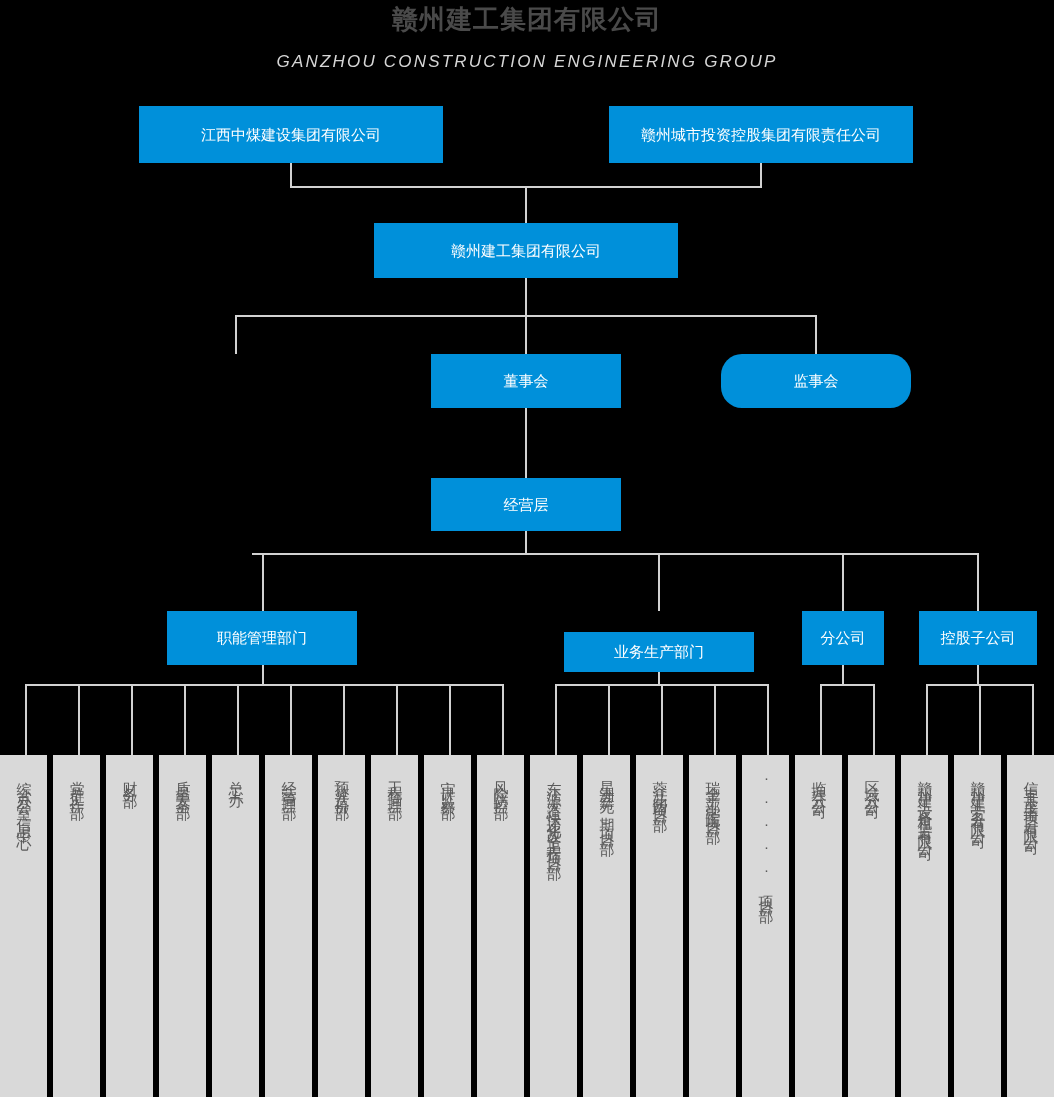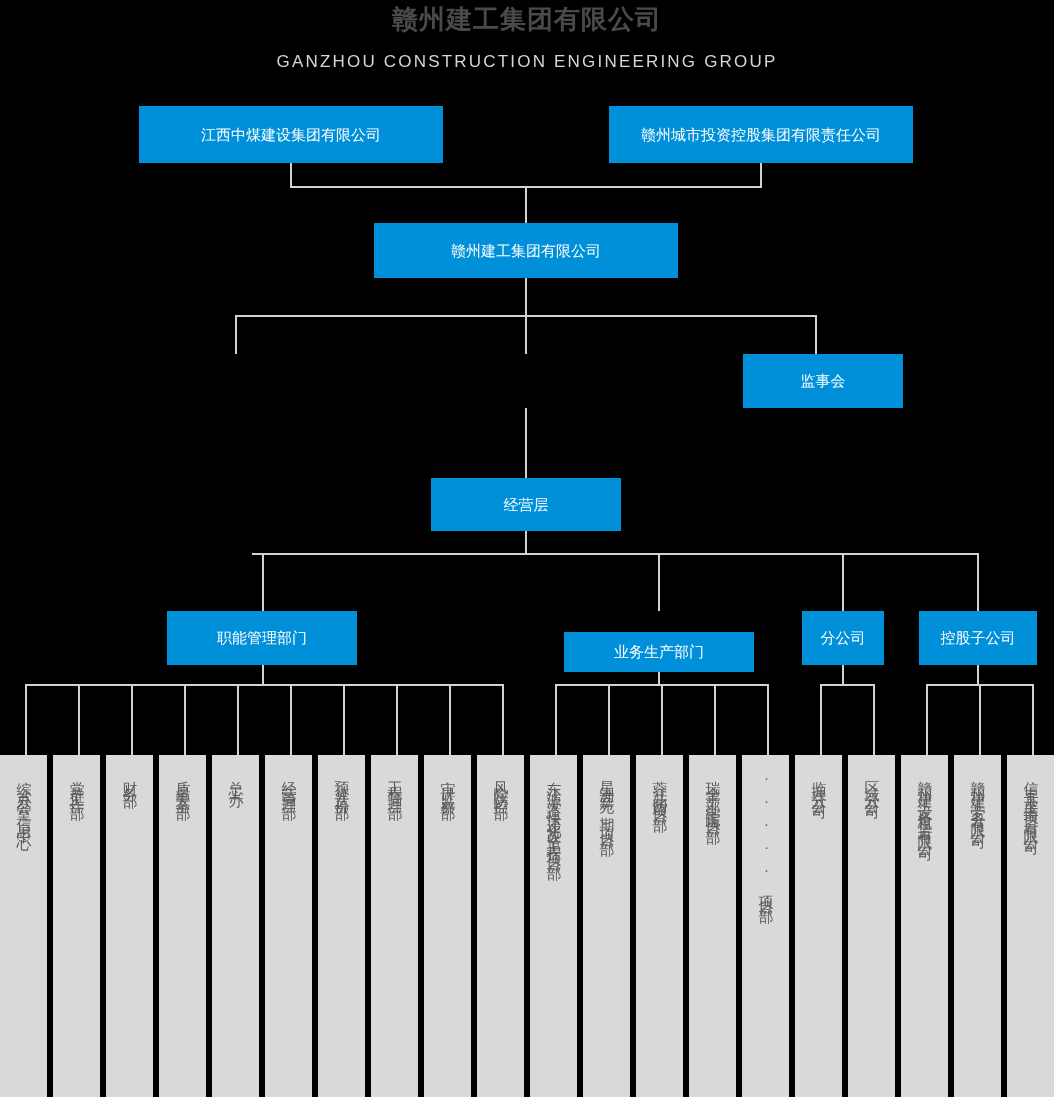--- a/index.html
+++ b/index.html
@@ -12,21 +12,21 @@
 
   
   .title{
     position:absolute;left:0;top:2px;width:1054px;text-align:center;
     font-size:26px;font-weight:bold;color:#4a4a4a;letter-spacing:1px;
     line-height:34px;white-space:nowrap;
   }
   .subtitle{
     position:absolute;left:0;top:50px;width:1054px;text-align:center;
     font-size:17px;color:#d6d6d6;letter-spacing:2.2px;
-    line-height:24px;white-space:nowrap;
+    line-height:24px;white-space:nowrap;font-style:italic;
   }
 
   
   .node{
     position:absolute;background:#0090da;color:#ffffff;
     display:flex;align-items:center;justify-content:center;
     font-size:15px;line-height:1.2;text-align:center;
     white-space:nowrap;box-sizing:border-box;z-index:3;
   }
 
@@ -110,22 +110,23 @@
   <div class="ln v" style="left:979px;top:684px;height:71px;"></div>
   <div class="ln v" style="left:1032px;top:684px;height:71px;"></div>
 
   <div class="node" style="left:609px;top:106px;width:304px;height:57px;">赣州城市投资控股集团有限责任公司</div>
 
   <div class="node" style="left:139px;top:106px;width:304px;height:57px;">江西中煤建设集团有限公司</div>
 
   <div class="node" style="left:374px;top:223px;width:304px;height:55px;">赣州建工集团有限公司</div>
 
 
+  <div class="node" style="left:431px;top:354px;width:190px;height:54px;">董事会</div>
 
-  <div class="node" style="left:743px;top:354px;width:160px;height:54px;">监事会</div>
+  <div class="node" style="left:721px;top:354px;width:190px;height:54px;border-radius:21px;">监事会</div>
 
   <div class="node" style="left:431px;top:478px;width:190px;height:53px;">经营层</div>
 
   <div class="node" style="left:167px;top:611px;width:190px;height:54px;">职能管理部门</div>
 
   <div class="node" style="left:564px;top:632px;width:190px;height:40px;">业务生产部门</div>
 
   <div class="node" style="left:802px;top:611px;width:82px;height:54px;">分公司</div>
 
   <div class="node" style="left:919px;top:611px;width:118px;height:54px;">控股子公司</div>

